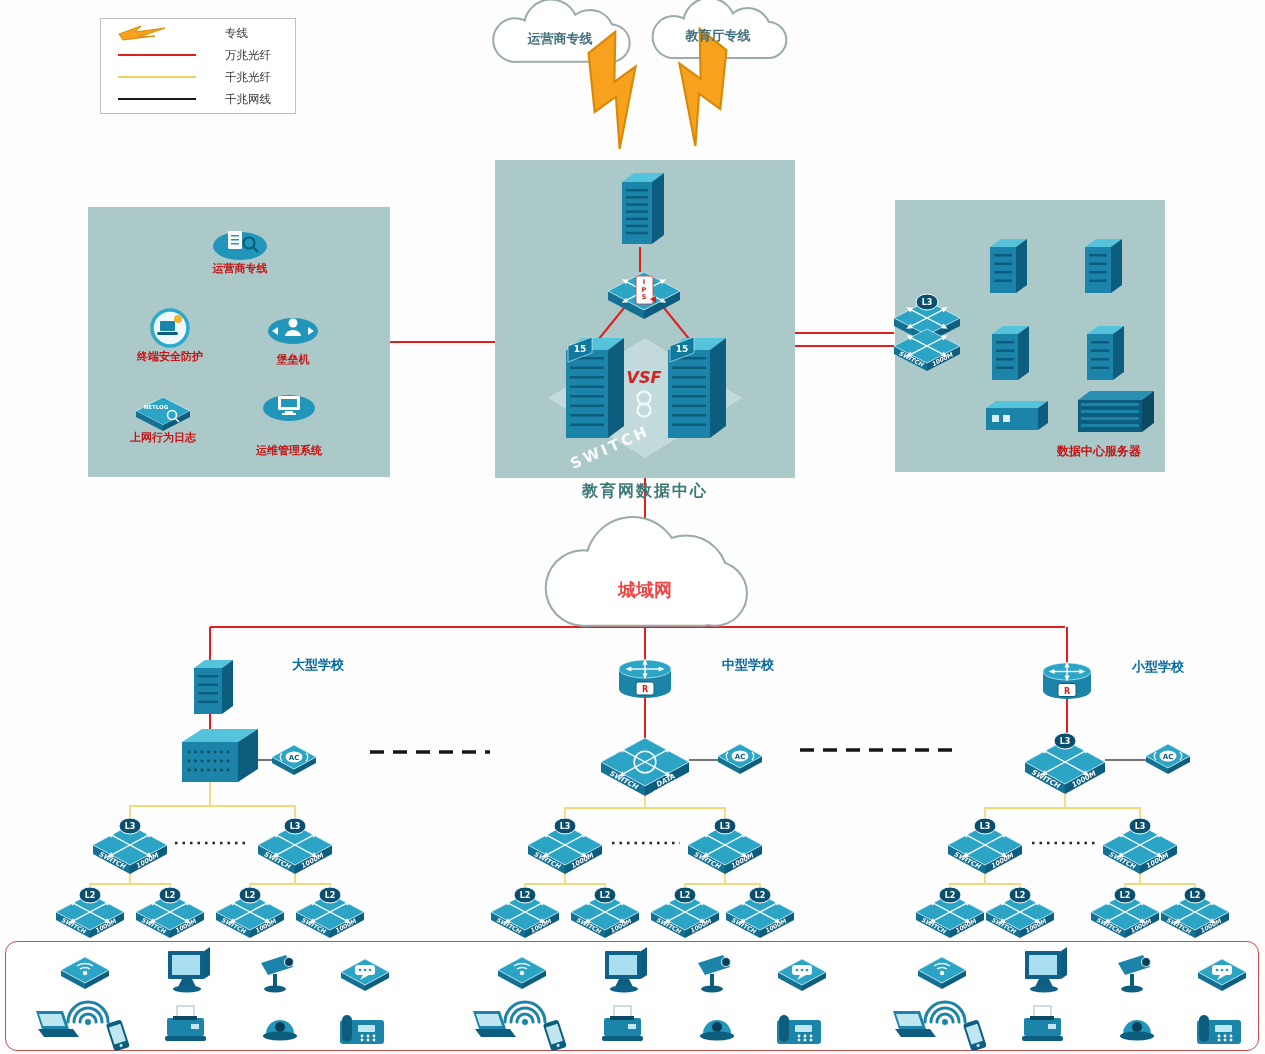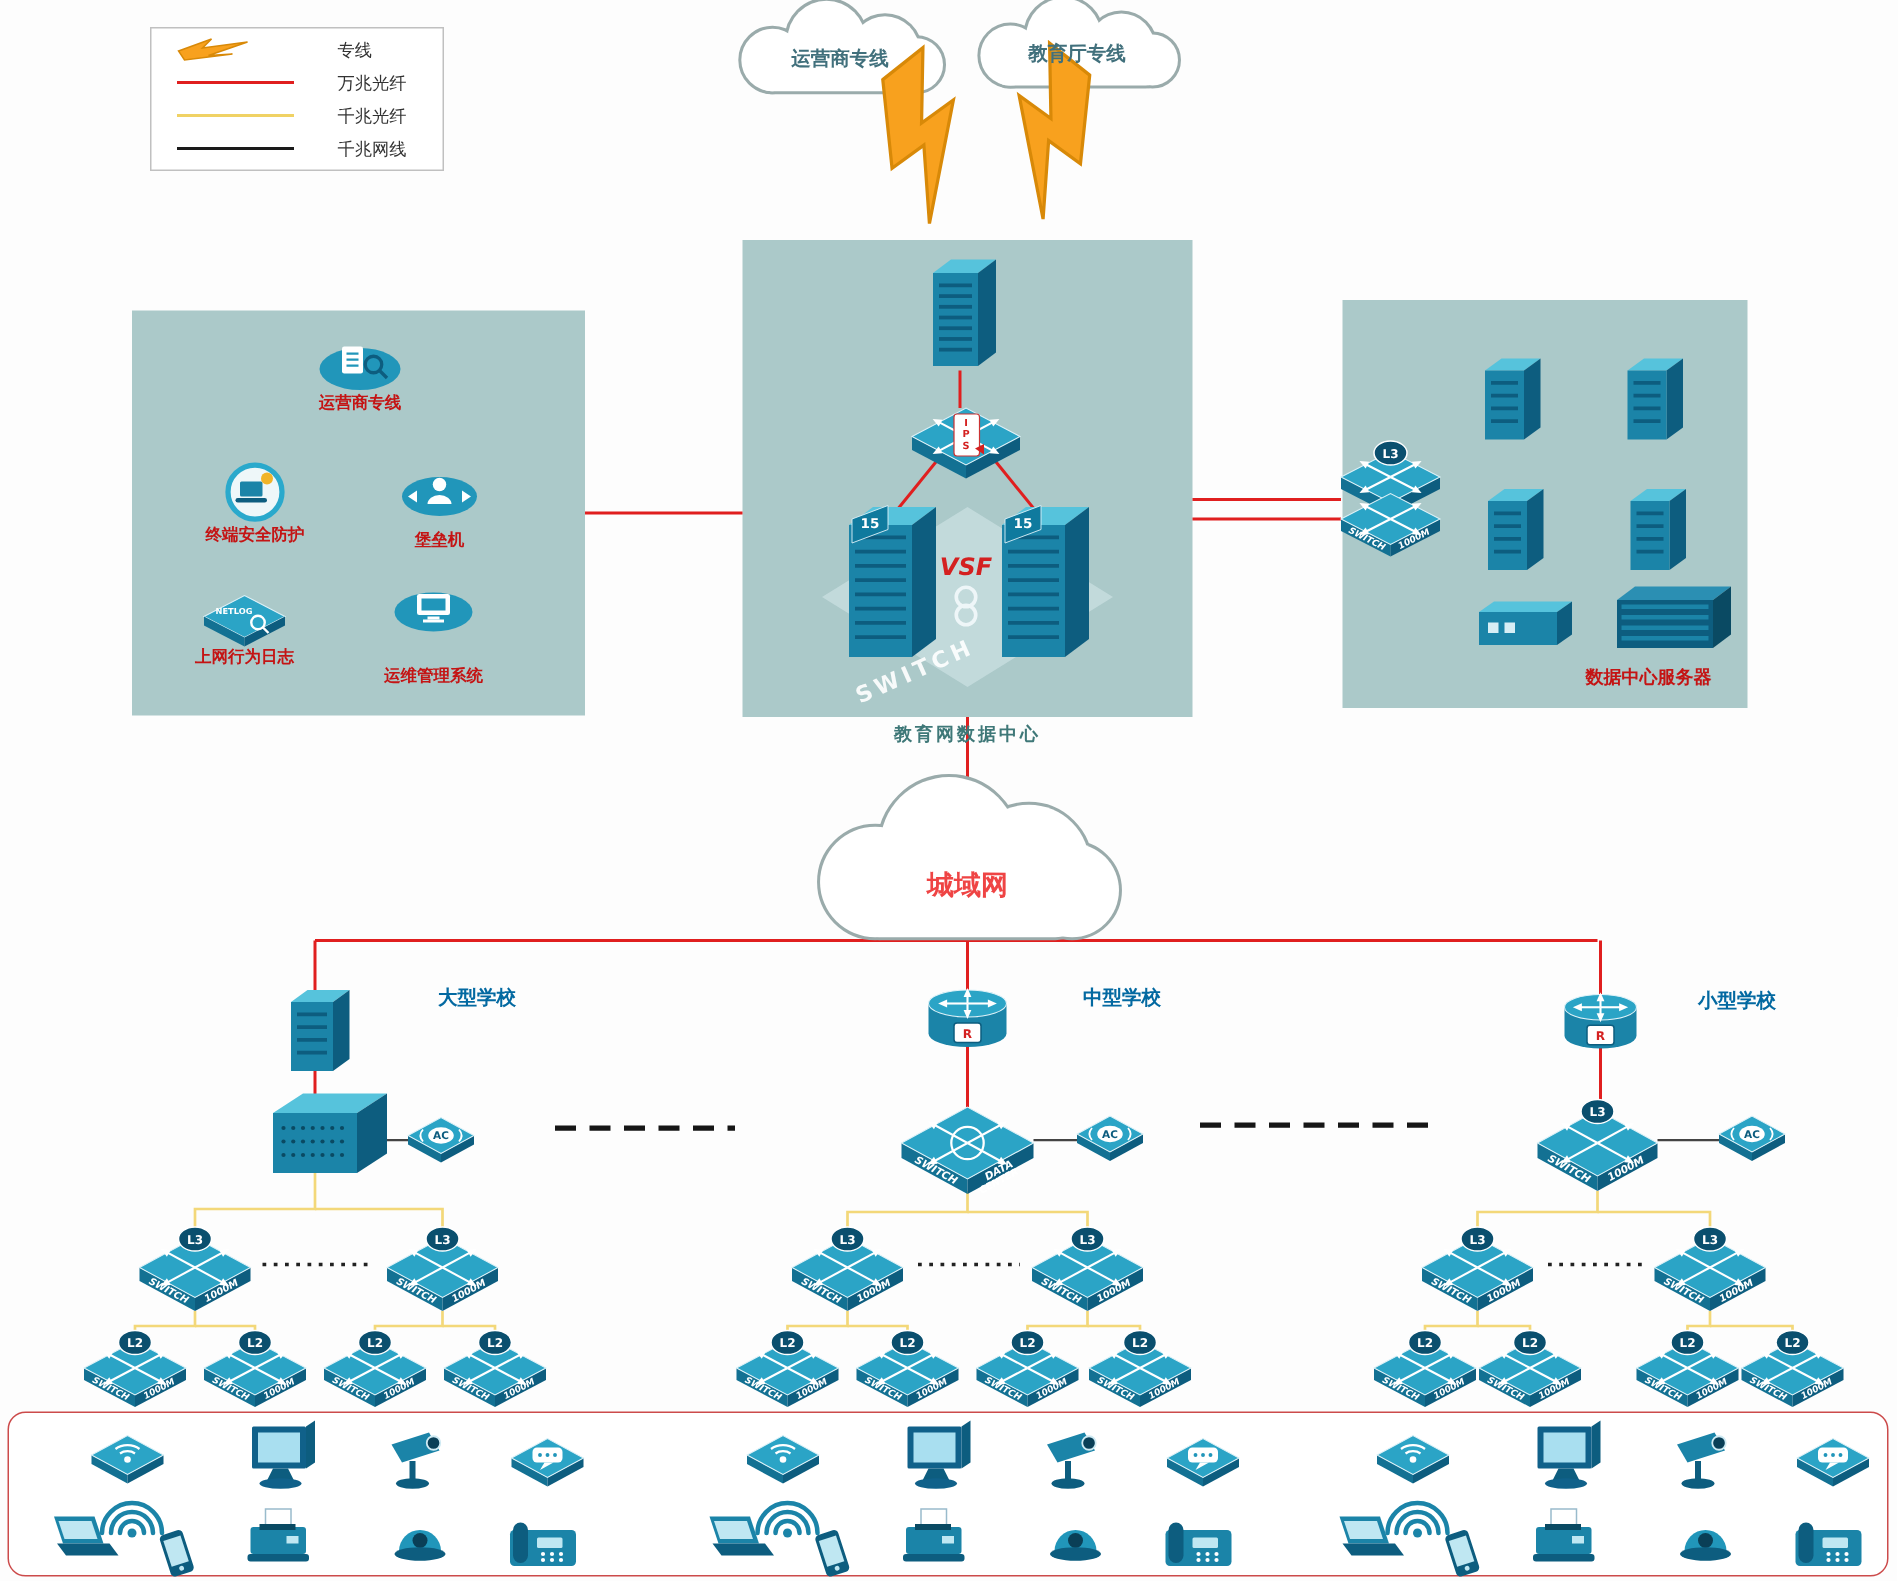--- a/index.html
+++ b/index.html
@@ -6,21 +6,21 @@
   #stage{position:relative;width:1265px;height:1054px;background:#fdfdfd;overflow:hidden;}
   .panel{position:absolute;background:#abc9c9;}
   #panel-dc{left:495px;top:160px;width:300px;height:318px;}
   #panel-sec{left:88px;top:207px;width:302px;height:270px;}
   #panel-srv{left:895px;top:200px;width:270px;height:272px;}
   #box-end{position:absolute;left:5px;top:941px;width:1252px;height:108px;border:1.5px solid #cc4b4b;border-radius:12px;background:#ffffff;}
   #net-svg{position:absolute;left:0;top:0;z-index:5;pointer-events:none;}
   .lbl{position:absolute;z-index:6;text-align:center;pointer-events:none;}
   .cloud-lbl{color:#41707c;font-weight:bold;font-size:13px;}
   #lbl-man{font-size:18px;color:#ef4444;font-weight:bold;font-family:"DejaVu Serif","Liberation Serif",serif;}
-  #dc-title{font-size:12px;color:#3f7878;letter-spacing:2px;font-weight:600;font-family:"DejaVu Serif","Liberation Serif",serif;}
+  #dc-title{font-size:16px;color:#3f7878;letter-spacing:2px;font-weight:600;font-family:"DejaVu Serif","Liberation Serif",serif;}
   .red-lbl{color:#c41414;font-size:11px;font-weight:bold;}
   .school-lbl{color:#0369a1;font-size:13px;font-weight:600;}
   #srv-title{color:#c41414;font-size:12px;font-weight:bold;}
   #legend{position:absolute;left:100px;top:18px;width:196px;height:96px;background:#fff;border:1px solid #c0c0c0;z-index:6;
           display:flex;flex-direction:column;justify-content:space-around;padding:3px 8px;box-sizing:border-box;}
   .leg-row{display:flex;align-items:center;height:20px;}
   .leg-ic{width:96px;display:flex;justify-content:center;align-items:center;}
   .leg-line{width:78px;height:0;border-top:2px solid #000;}
   .leg-lb{font-size:11.5px;color:#333;margin-left:20px;}
 </style>

